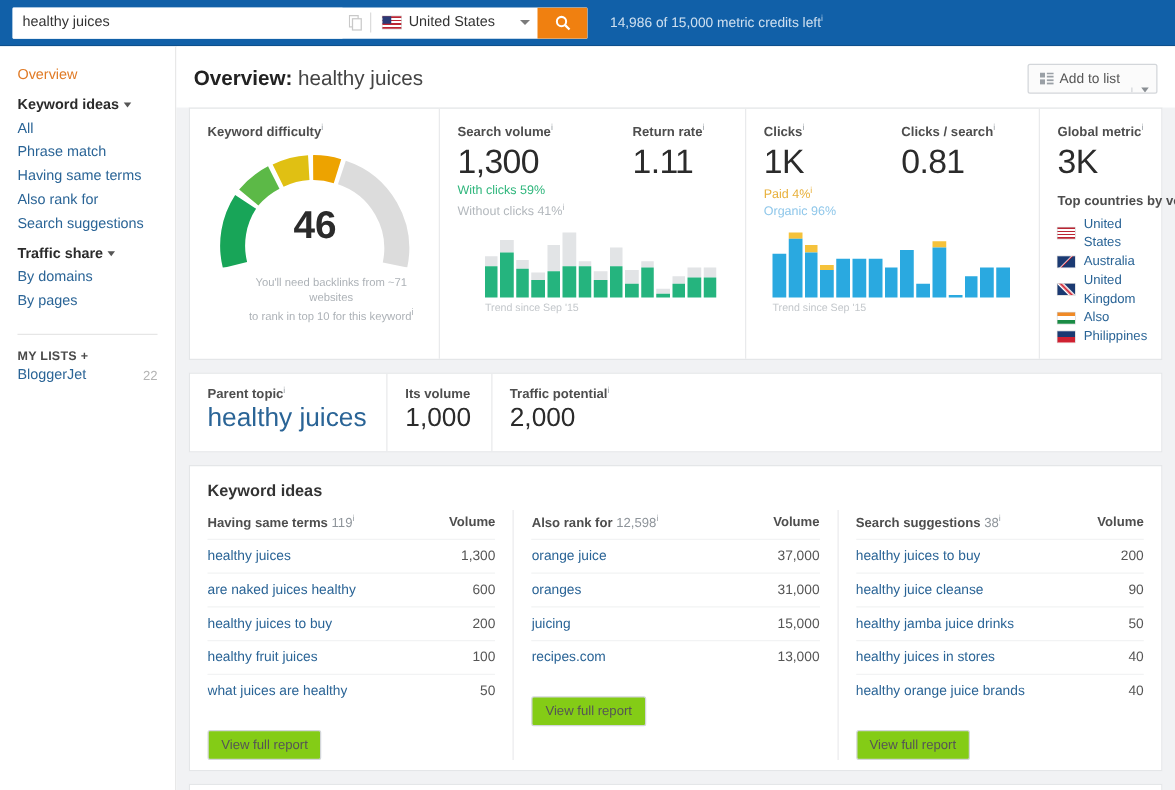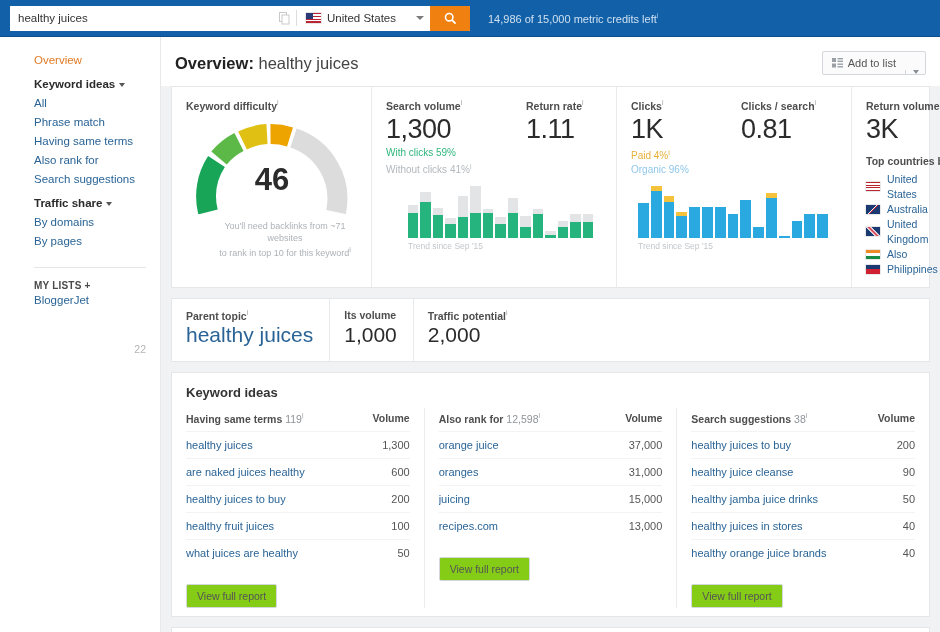--- a/index.html
+++ b/index.html
@@ -63,33 +63,33 @@
   .caret { width:0;height:0;border-left:4px solid transparent;border-right:4px solid transparent;border-top:4px solid #7b7b7b; margin-left:14px; }
   .searchbtn {
     width: 40px; height: 25px; background: #f08010;
     display:flex;align-items:center;justify-content:center;
     cursor:pointer; flex:none;
   }
   .credits { color:#cfe0f0; font-size:11px; margin-left:18px; }
   .credits sup { font-size:7px; opacity:.8; }
 
   
-  .body { display: flex; height: 595px; padding-left: 20px; }
+  .body { display: flex; height: 595px; }
   .sidebar {
     width: 141px; flex:none; background:#fff; padding: 14px 0 0 14px;
     border-right: 1px solid #e8e8e8;
   }
   .sb-item { font-size: 11.5px; line-height: 19px; color:#2a6496; cursor:pointer; white-space:nowrap; }
   .sb-item.active { color:#e07a25; }
   .sb-head { font-size:11.5px; font-weight:bold; color:#2b2b2b; line-height:20px; margin-top:4px; cursor:pointer; }
   .sb-head .tri { display:inline-block; width:0;height:0;border-left:3.5px solid transparent;border-right:3.5px solid transparent;border-top:4px solid #555; margin-left:4px; vertical-align:middle; }
   .sb-sep { height:1px; background:#e6e6e6; margin:16px 14px 12px 0; }
   .sb-lists-title { font-size:10px; font-weight:bold; color:#4a4a4a; letter-spacing:.2px; }
   .sb-list-row { display:flex; justify-content:space-between; padding-right:14px; line-height:20px; }
-  .sb-list-row .cnt { color:#b4b4b4; font-size:10.5px;margin-top:48px; }
+  .sb-list-row .cnt { color:#b4b4b4; font-size:10.5px; }
 
   .main { flex:1; background:#f1f2f4; padding: 0 0 0 0; overflow:hidden; }
 
   .page-head {
     display:flex; align-items:center; justify-content:space-between;
     padding: 14px 14px 11px 14px; background:#fff;
   }
   .page-title { font-size:16.5px; color:#222; }
   .page-title b { font-weight:bold; }
   .page-title span.kw { color:#444; font-weight:normal; }
@@ -415,21 +415,21 @@
               <div class="bar">
                 <div class="top" style="height: 0px; background: rgb(245, 194, 59);"></div>
                 <div class="bot" style="height: 23.3103px; background: rgb(42, 169, 224);"></div>
               </div>
             </div>
           <div class="trend-note">Trend since Sep '15</div>
         </div>
       </div>
 
       <div class="panel gv-panel">
-        <div class="mlabel"><span>Return volume</span><sup>i</sup></div>
+        <div class="mlabel"><span>Global metric</span><sup>i</sup></div>
         <div class="mval">3K</div>
         <div class="ctitle">Top countries by volume</div>
         <div id="countries">
             <div class="crow">
               <span class="fl" style="background:linear-gradient(to bottom,#bb2533 0,#bb2533 14%,#fff 14%,#fff 28%,#bb2533 28%,#bb2533 42%,#fff 42%,#fff 56%,#bb2533 56%,#bb2533 70%,#fff 70%,#fff 84%,#bb2533 84%,#bb2533 100%)"></span>
               <span class="nm">United States</span>
               <span class="v1">1,300</span>
             </div>
             <div class="crow">
               <span class="fl" style="background:linear-gradient(135deg,#1b3a72 0%,#1b3a72 45%,#ffffff 48%,#cf2131 52%,#1b3a72 56%,#1b3a72 100%)"></span>

